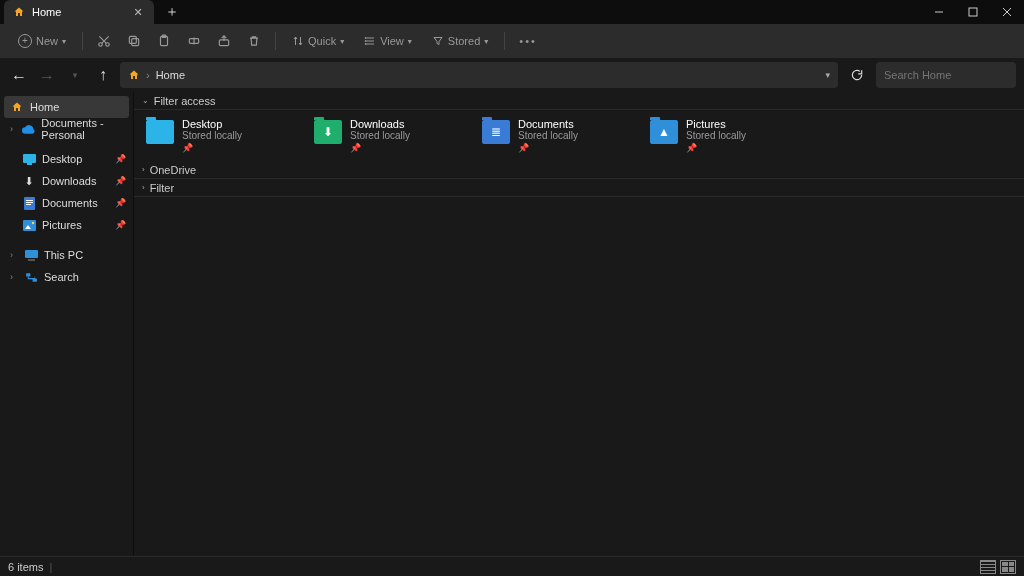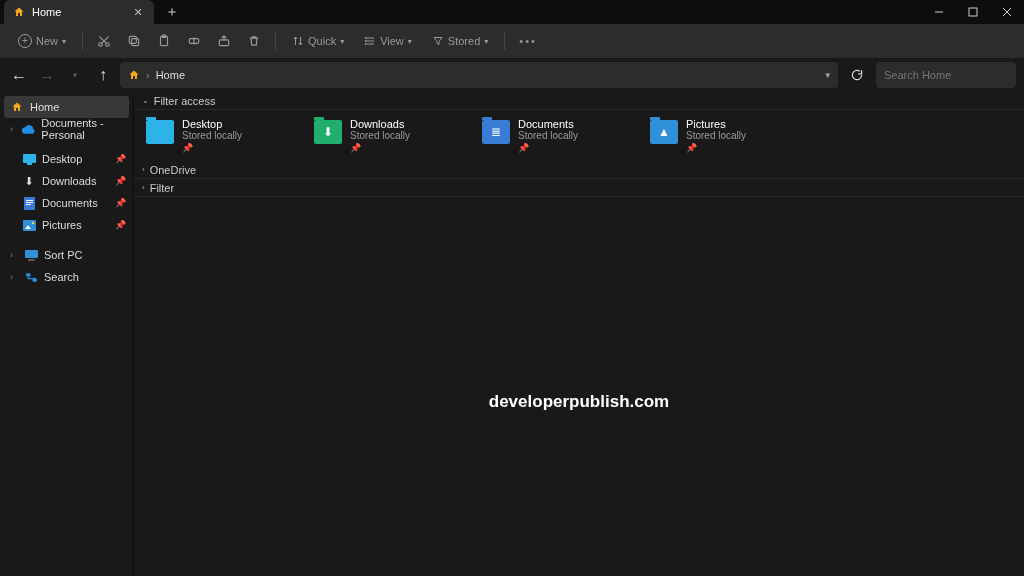--- a/index.html
+++ b/index.html
@@ -282,21 +282,21 @@
 
       <div class="sb-group">
         <div class="sb-item">
           <span class="chev">›</span>
           <span class="ic">
               <svg width="13" height="11">
                 <rect width="13" height="8" rx="1" fill="#2f8fd8"></rect>
                 <rect x="3" y="9" width="7" height="2" fill="#555"></rect>
               </svg>
             </span>
-          <span>Sort PC</span>
+          <span>This PC</span>
         </div>
         <div class="sb-item">
           <span class="chev">›</span>
           <span class="ic">
               <svg width="13" height="11" viewBox="0 0 24 20">
                 <rect x="2" y="2" width="8" height="6" rx="1" fill="#2f8fd8"></rect>
                 <rect x="14" y="12" width="8" height="6" rx="1" fill="#2f8fd8"></rect>
                 <path d="M6 8v4h12v-2" stroke="#2f8fd8" stroke-width="2" fill="none"></path>
               </svg>
             </span>
@@ -347,18 +347,29 @@
 
       <div class="section-header">
         <span class="chev">›</span>
         <span>OneDrive</span>
       </div>
       <div class="section-header">
         <span class="chev">›</span>
         <span>Filter</span>
       </div>
 
-      <div class="watermark">developerpublish.com</div>
-    </div>
-  </div>
-
+    </div>
+  </div>
+
+  <div class="statusbar">
+    <span>6 items</span>
+    <span style="margin:0 6px;color:#555;">|</span>
+    <span class="spacer"></span>
+    <div class="viewbtn det"></div>
+    <div class="viewbtn lg">
+        <span></span>
+        <span></span>
+        <span></span>
+        <span></span>
+      </div>
+  </div>
 
 </div>
 
 </body></html>

